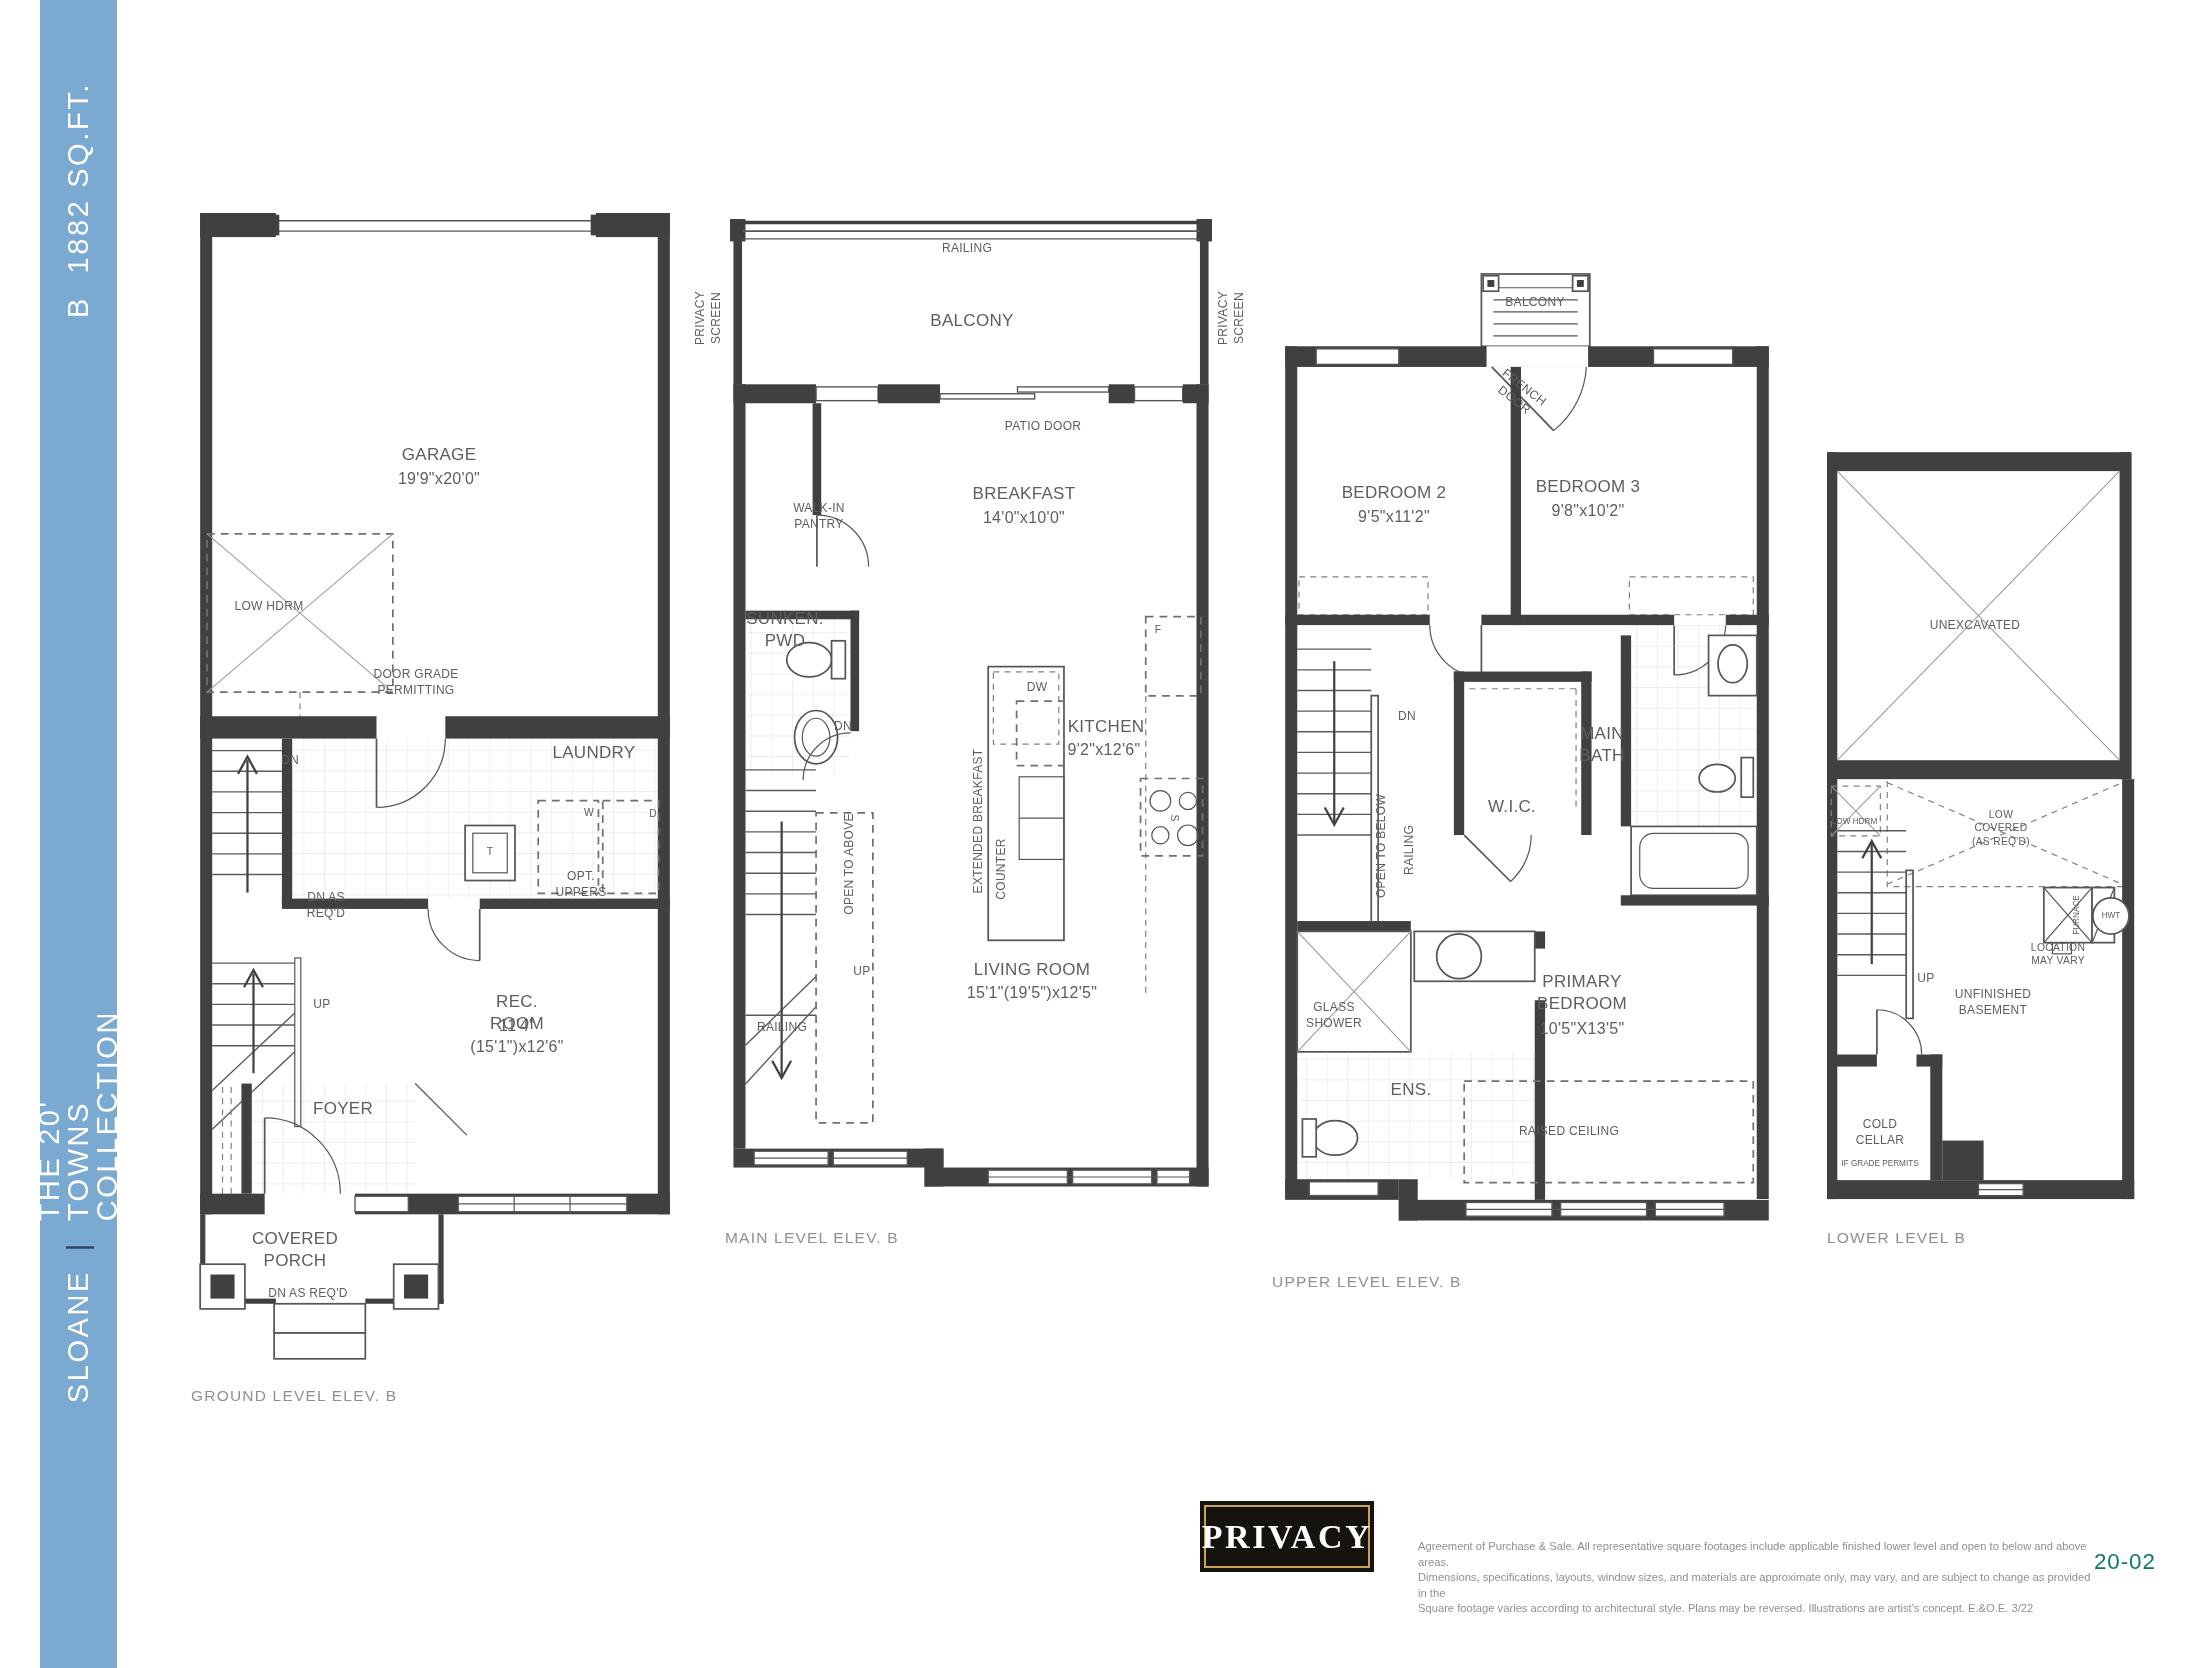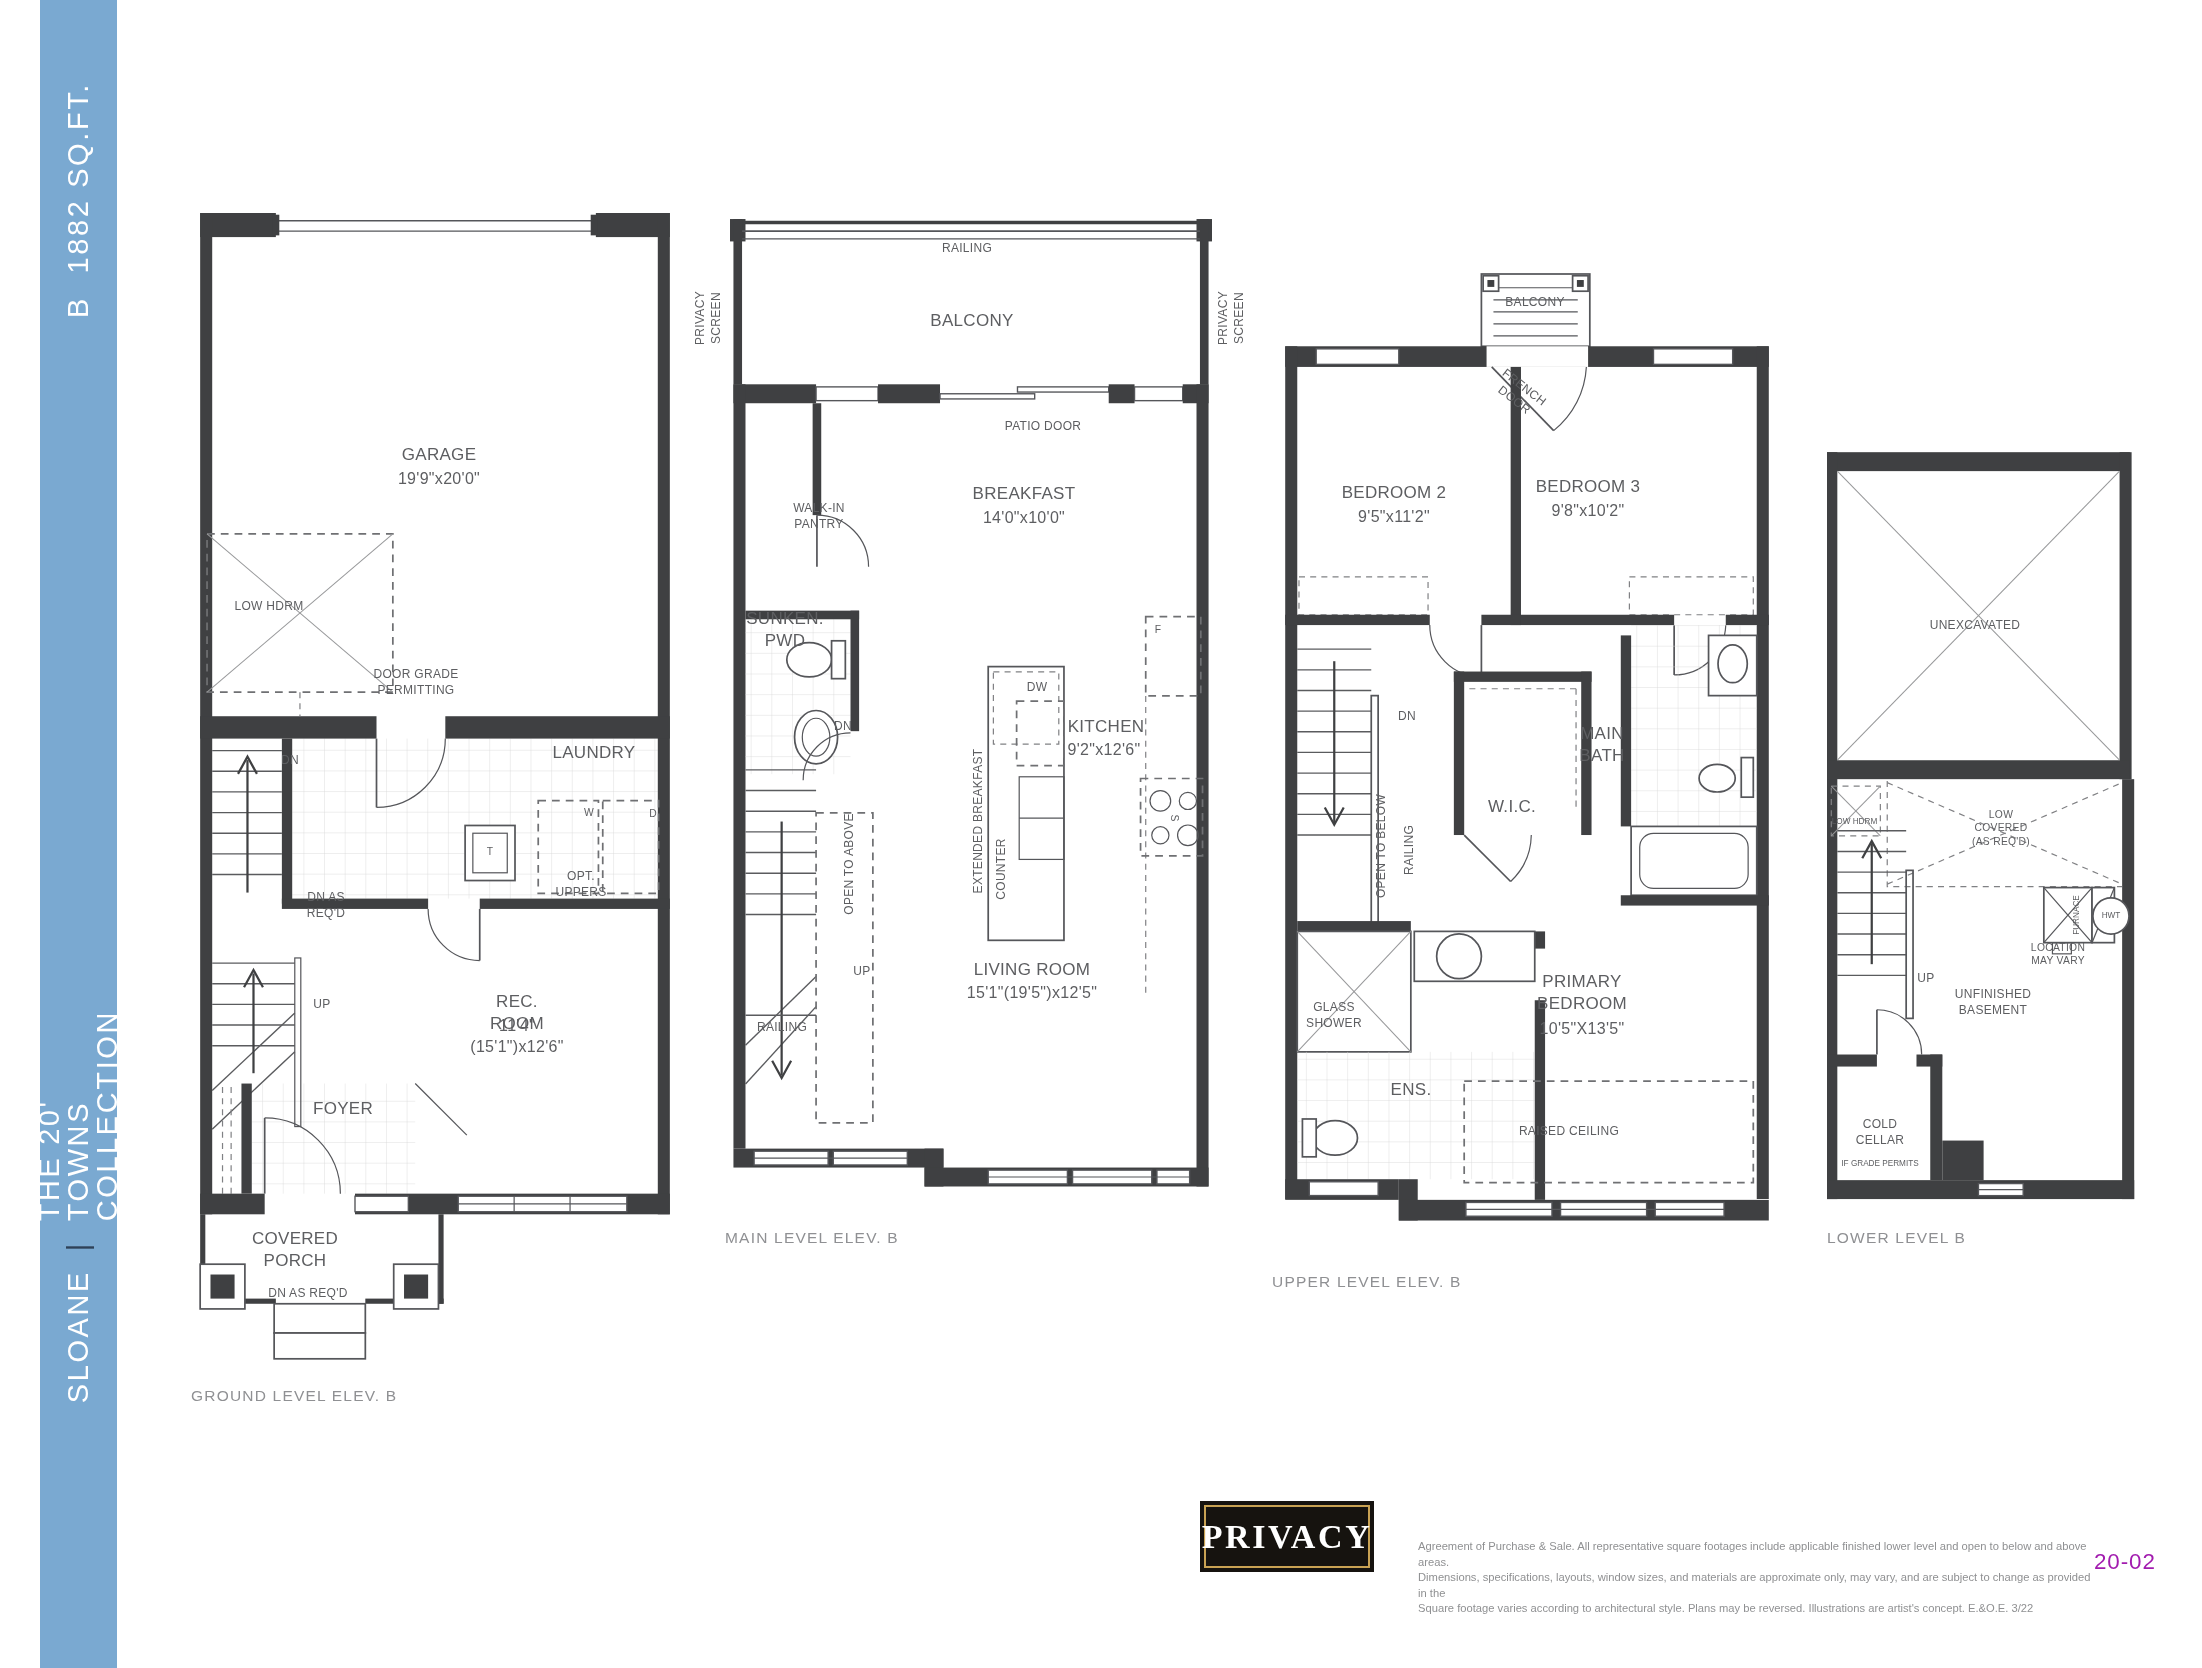--- a/index.html
+++ b/index.html
@@ -44,21 +44,21 @@
 
   .caption{position:absolute;font-size:15.5px;color:#8f9093;letter-spacing:1.2px;}
 
   
   .logo{position:absolute;left:1200px;top:1501px;width:174px;height:71px;background:#16130f;
         padding:0;display:flex;align-items:center;justify-content:center;}
   .logo-inner{border:2.6px solid #c9a253;width:calc(100% - 12px);height:calc(100% - 12px);
         display:flex;align-items:center;justify-content:center;}
   .logo-text{font-family:"Liberation Serif", serif;font-weight:bold;color:#fff;font-size:34px;letter-spacing:2.6px;}
   .disclaimer{position:absolute;left:1418px;top:1539px;width:680px;font-size:11.2px;line-height:15.5px;color:#8f9092;}
-  .pageno{position:absolute;left:2094px;top:1549px;font-size:22.4px;color:#a21caf;letter-spacing:0.9px;}
+  .pageno{position:absolute;left:2094px;top:1549px;font-size:22.4px;color:#0f766e;letter-spacing:0.9px;}
 </style>
 </head>
 <body>
 
 <div class="page">
 
   <div class="sidebar">
     <div class="vstack top">
       <span>B</span>
       <span>1882 SQ.FT.</span>

